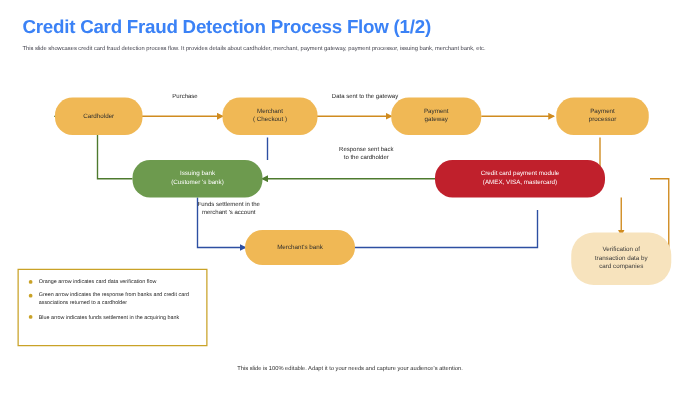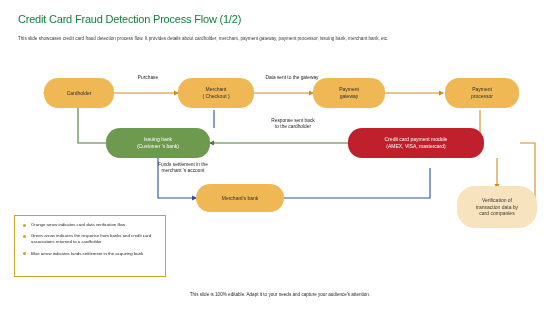--- a/index.html
+++ b/index.html
@@ -1,18 +1,18 @@
 <!DOCTYPE html>
 <html><head>
 <meta charset="utf-8">
 <style>
   html,body{margin:0;padding:0;}
   body{width:560px;height:315px;background:#ffffff;font-family:"Liberation Sans",sans-serif;overflow:hidden;}
   .slide{position:relative;width:560px;height:315px;background:#ffffff;}
-  .title{position:absolute;left:18px;top:13px;font-size:11px;font-weight:normal;color:#15803d;letter-spacing:-0.2px;}
+  .title{position:absolute;left:18px;top:13px;font-size:15px;font-weight:bold;color:#3b82f6;letter-spacing:-0.2px;}
   .subtitle{position:absolute;left:18px;top:36px;width:520px;font-size:4.6px;color:#3b3b46;line-height:1.5;}
   .canvas{position:absolute;left:0;top:48px;width:560px;height:230px;}
 
   .node{position:absolute;box-sizing:border-box;display:flex;align-items:center;justify-content:center;text-align:center;border-radius:14px;color:#2d2d2d;font-size:5px;line-height:1.35;padding:2px 4px;}
   .orange{background:#f0b855;}
   .green{background:#6d9a4e;color:#ffffff;}
   .red{background:#c0202c;color:#ffffff;}
   .cream{background:#f7e3bd;color:#3a3a3a;border-radius:18px;}
 
   .lbl{position:absolute;font-size:4.8px;color:#262626;text-align:center;line-height:1.35;}

